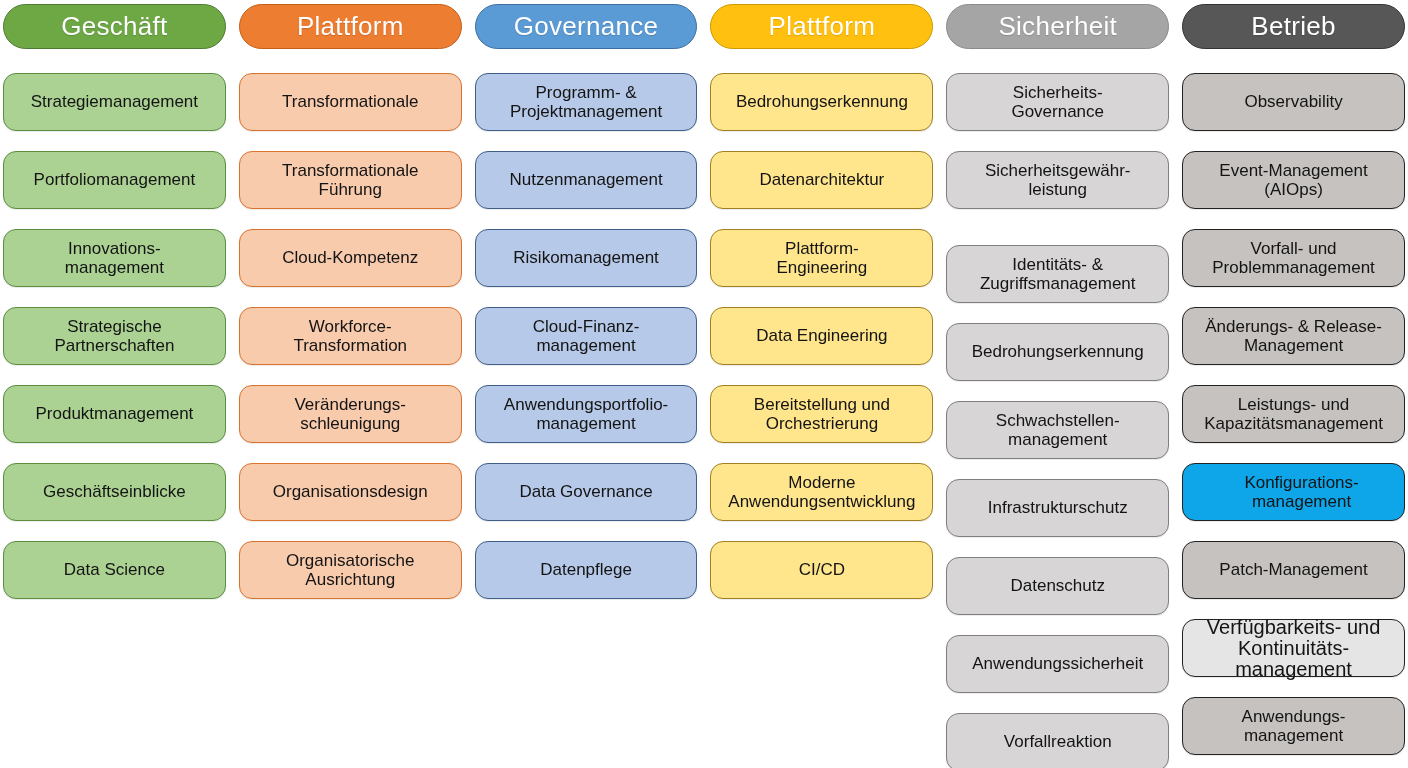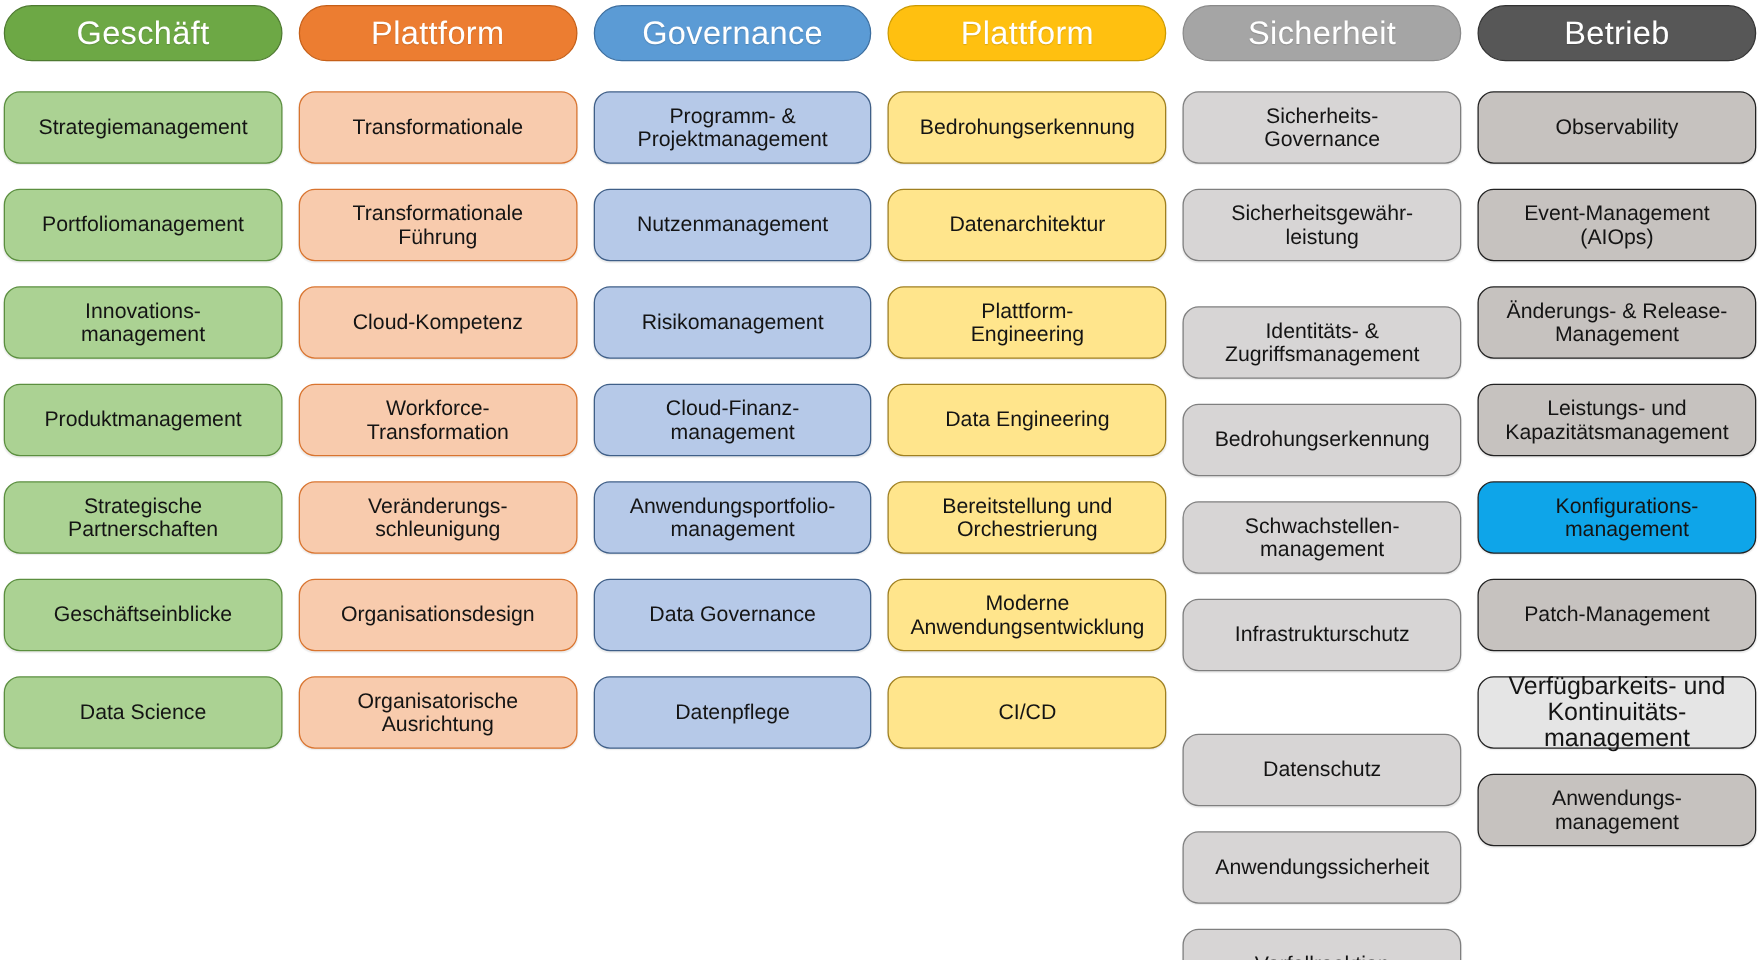--- a/index.html
+++ b/index.html
@@ -65,23 +65,23 @@
 </head>
 <body>
 
 <div class="board" id="board">
     <div class="col">
       <div class="hdr" style="background: rgb(109, 168, 69); border-color: rgb(78, 122, 49); color: rgb(255, 255, 255);">Geschäft</div>
       <div class="box" style="background: rgb(171, 210, 147); border-color: rgb(91, 143, 63);">Strategiemanagement</div>
       <div class="box" style="background: rgb(171, 210, 147); border-color: rgb(91, 143, 63);">Portfoliomanagement</div>
       <div class="box" style="background: rgb(171, 210, 147); border-color: rgb(91, 143, 63);">Innovations-
 management</div>
-      <div class="box" style="background: rgb(171, 210, 147); border-color: rgb(91, 143, 63);">Produktmanagement</div>
       <div class="box" style="background: rgb(171, 210, 147); border-color: rgb(91, 143, 63);">Strategische
 Partnerschaften</div>
+      <div class="box" style="background: rgb(171, 210, 147); border-color: rgb(91, 143, 63);">Produktmanagement</div>
       <div class="box" style="background: rgb(171, 210, 147); border-color: rgb(91, 143, 63);">Geschäftseinblicke</div>
       <div class="box" style="background: rgb(171, 210, 147); border-color: rgb(91, 143, 63);">Data Science</div>
     </div>
     <div class="col">
       <div class="hdr" style="background: rgb(236, 125, 49); border-color: rgb(197, 95, 24); color: rgb(255, 255, 255);">Plattform</div>
       <div class="box" style="background: rgb(248, 203, 173); border-color: rgb(217, 116, 47);">Transformationale</div>
       <div class="box" style="background: rgb(248, 203, 173); border-color: rgb(217, 116, 47);">Transformationale
 Führung</div>
       <div class="box" style="background: rgb(248, 203, 173); border-color: rgb(217, 116, 47);">Cloud-Kompetenz</div>
       <div class="box" style="background: rgb(248, 203, 173); border-color: rgb(217, 116, 47);">Workforce-
@@ -123,29 +123,31 @@
       <div class="box" style="background: rgb(215, 213, 213); border-color: rgb(127, 127, 127);">Sicherheits-
 Governance</div>
       <div class="box" style="background: rgb(215, 213, 213); border-color: rgb(127, 127, 127);">Sicherheitsgewähr-
 leistung</div>
       <div class="box" style="background: rgb(215, 213, 213); border-color: rgb(127, 127, 127); margin-top: 16px;">Identitäts- &amp;
 Zugriffsmanagement</div>
       <div class="box" style="background: rgb(215, 213, 213); border-color: rgb(127, 127, 127);">Bedrohungserkennung</div>
       <div class="box" style="background: rgb(215, 213, 213); border-color: rgb(127, 127, 127);">Schwachstellen-
 management</div>
       <div class="box" style="background: rgb(215, 213, 213); border-color: rgb(127, 127, 127);">Infrastrukturschutz</div>
-      <div class="box" style="background: rgb(215, 213, 213); border-color: rgb(127, 127, 127); margin-top: 30px;">Datenschutz</div>
+      <div class="box" style="background: rgb(215, 213, 213); border-color: rgb(127, 127, 127);">Datenschutz</div>
       <div class="box" style="background: rgb(215, 213, 213); border-color: rgb(127, 127, 127);">Anwendungssicherheit</div>
       <div class="box" style="background: rgb(215, 213, 213); border-color: rgb(127, 127, 127);">Vorfallreaktion</div>
     </div>
     <div class="col">
       <div class="hdr" style="background: rgb(87, 87, 87); border-color: rgb(51, 51, 51); color: rgb(255, 255, 255);">Betrieb</div>
       <div class="box" style="background: rgb(198, 194, 191); border-color: rgb(34, 34, 34);">Observability</div>
       <div class="box" style="background: rgb(198, 194, 191); border-color: rgb(34, 34, 34);">Event-Management
 (AIOps)</div>
+      <div class="box" style="background: rgb(198, 194, 191); border-color: rgb(34, 34, 34);">Vorfall- und
+Problemmanagement</div>
       <div class="box" style="background: rgb(198, 194, 191); border-color: rgb(34, 34, 34);">Änderungs- &amp; Release-
 Management</div>
       <div class="box" style="background: rgb(198, 194, 191); border-color: rgb(34, 34, 34);">Leistungs- und
 Kapazitätsmanagement</div>
       <div class="box" style="background: #0ea5e9; border-color: rgb(34, 34, 34); padding-left: 20px;">Konfigurations-
 management</div>
       <div class="box" style="background: rgb(198, 194, 191); border-color: rgb(34, 34, 34);">Patch-Management</div>
       <div class="box" style="background: #e5e5e5; border-color: rgb(34, 34, 34); line-height: 1.05; font-size: 20px;">Verfügbarkeits- und
 Kontinuitäts-
 management</div>

